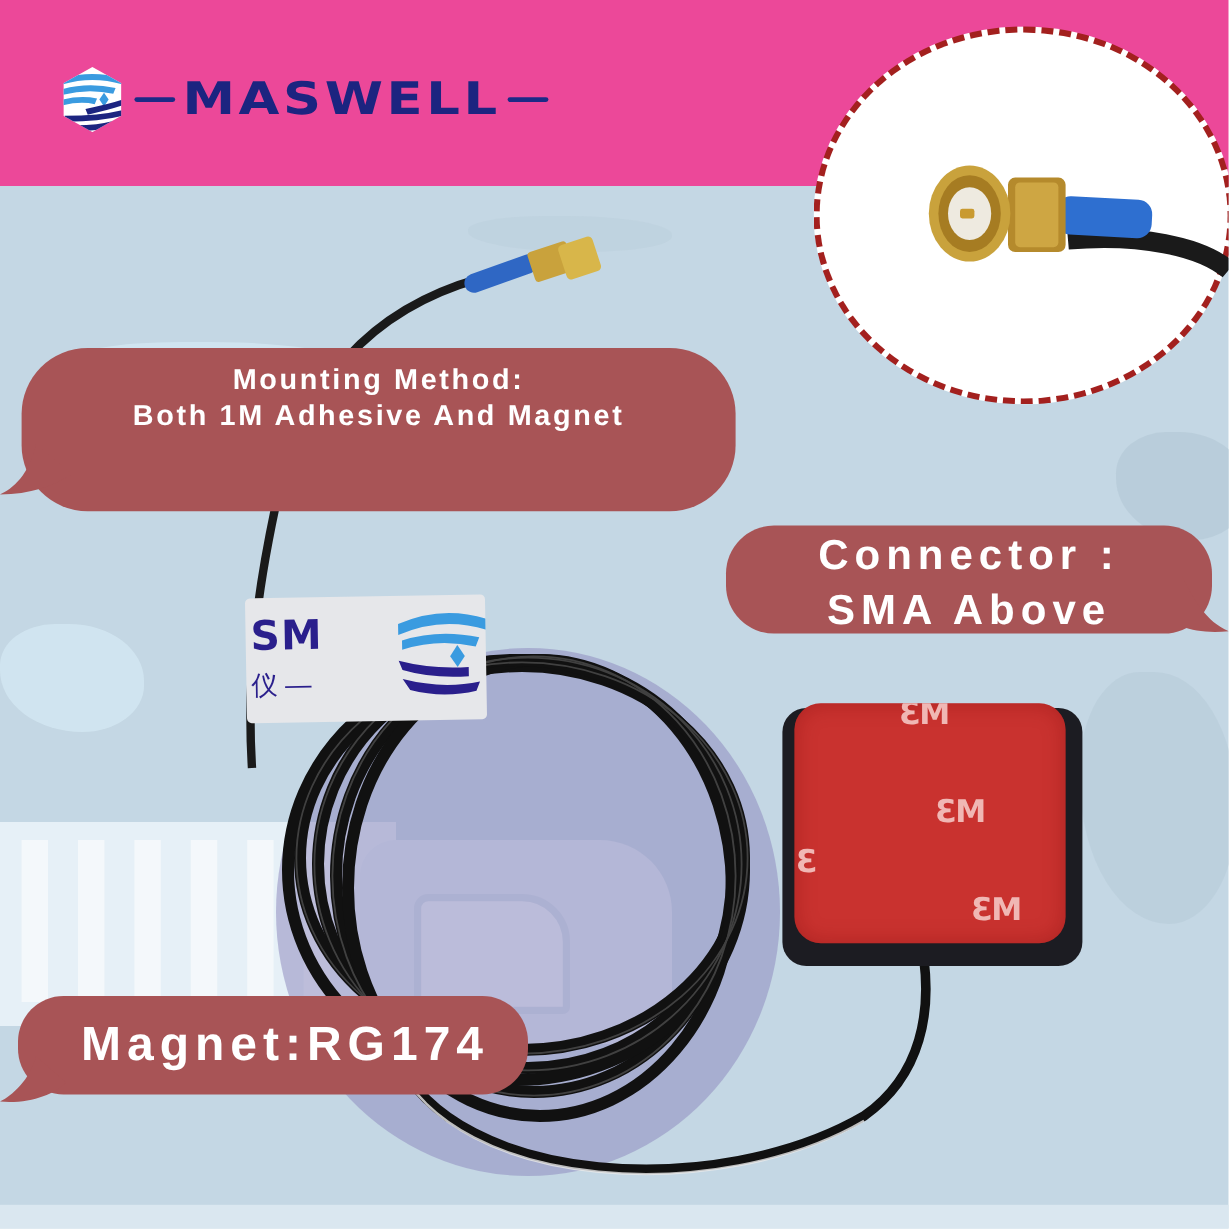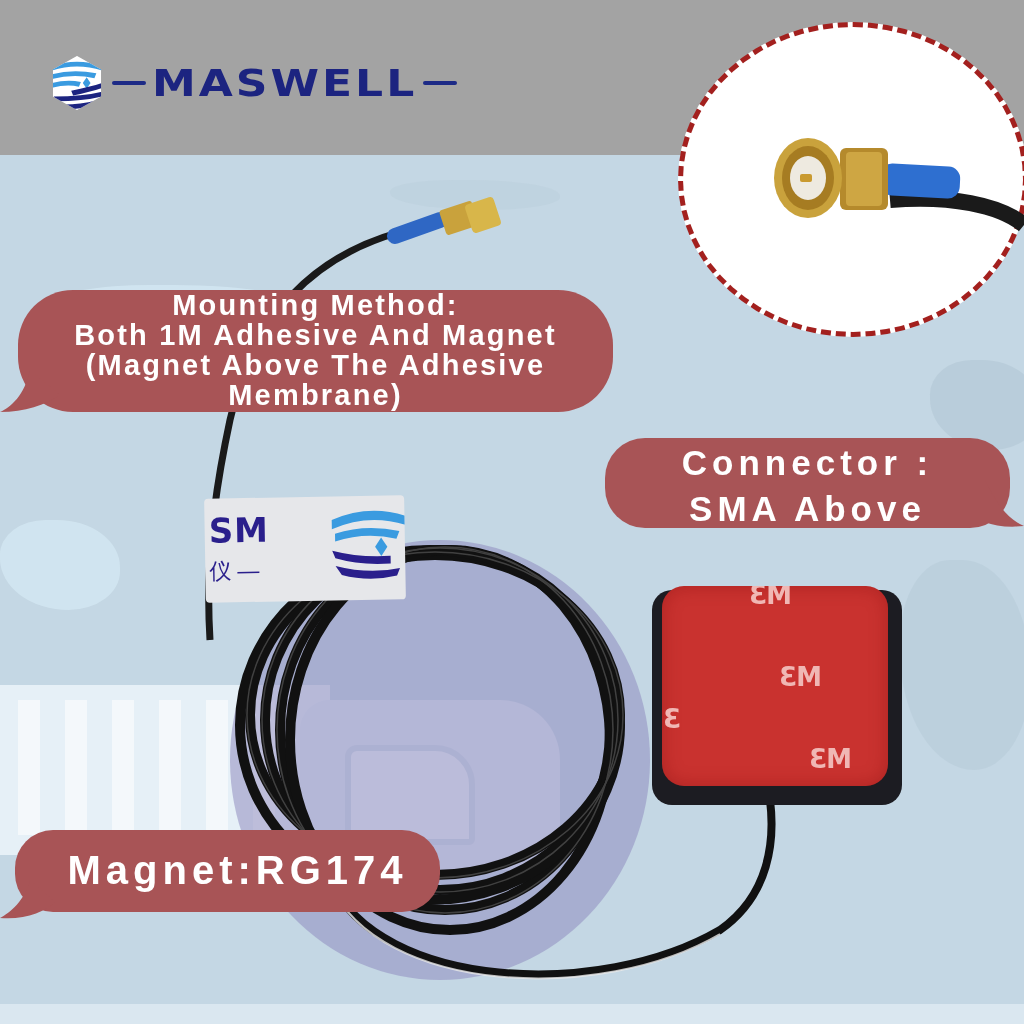--- a/index.html
+++ b/index.html
@@ -2,21 +2,21 @@
 <html><head>
   <meta charset="utf-8">
   <style>
     * { box-sizing: border-box; margin: 0; padding: 0; }
     html, body { width: 1024px; height: 1024px; overflow: hidden; background: #ffffff; }
     body { position: relative; font-family: "Liberation Sans", sans-serif; }
 
     .canvas { position: absolute; left: 0; top: 0; width: 1024px; height: 1024px; background: #ffffff; overflow: hidden; }
 
     
-    .header { position: absolute; left: 0; top: 0; width: 1024px; height: 155px; background: #a3a3a3; }
+    .header { position: absolute; left: 0; top: 0; width: 1024px; height: 155px; background: #ec4899; }
     .logo { position: absolute; left: 48px; top: 52px; height: 62px; display: flex; align-items: center; gap: 6px; }
     .logo-mark { width: 58px; height: 58px; }
     .logo-dash { width: 34px; height: 4px; background: #1c2a86; border-radius: 2px; }
     .logo-text { font-family: "DejaVu Sans", sans-serif; font-weight: bold; font-size: 44px; color: #1c2480; letter-spacing: 3px; line-height: 1; transform: scaleY(0.85); }
 
     
     .bg-panel { position: absolute; left: 0; top: 155px; width: 1024px; height: 869px; background: #c4d7e4; }
     .bg-bottom { position: absolute; left: 0; top: 1004px; width: 1024px; height: 20px; background: #dae7f0; }
     .land { position: absolute; background: #d2e5f1; border-radius: 40% 55% 45% 60%; opacity: 0.9; }
     .land.dark { background: #b8ccd9; }
@@ -42,21 +42,21 @@
     .pad-mark { position: absolute; font-family: "DejaVu Sans", sans-serif; font-weight: bold; color: #f0b7b4; font-size: 26px; letter-spacing: -1px; }
 
     
     .zoom-circle { position: absolute; left: 678px; top: 22px; width: 350px; height: 315px; border-radius: 50%; background: #ffffff; border: 5px dashed #a3201e; }
 
     
     .bubble { position: absolute; background: #a85456; color: #ffffff; font-weight: bold; text-align: center; border-radius: 40px; }
     .bubble-tail { position: absolute; width: 0; height: 0; }
     .bubble .line { display: block; }
 
-    .bubble-mount { left: 18px; top: 290px; width: 595px; height: 122px; font-size: 29px; letter-spacing: 2.2px; line-height: 30px; border-radius: 55px; }
+    .bubble-mount { left: 18px; top: 290px; width: 595px; height: 136px; padding-top: 12px; font-size: 24px; letter-spacing: 2.2px; line-height: 30px; border-radius: 55px; }
     .bubble-connector { left: 605px; top: 438px; width: 405px; height: 90px; padding-top: 2px; font-size: 35px; letter-spacing: 5px; line-height: 46px; border-radius: 40px; }
     .bubble-cable { left: 15px; top: 830px; width: 425px; height: 82px; padding-top: 16px; font-size: 40px; letter-spacing: 5px; line-height: 48px; border-radius: 38px; padding-left: 20px; }
   </style>
 </head>
 <body>
 
 <div class="canvas">
 
   <div class="header">
     <div class="logo">
@@ -156,21 +156,20 @@
     <rect x="846" y="152" width="36" height="54" rx="4" fill="#d4ad4a" opacity="0.8"></rect>
     <ellipse cx="808" cy="178" rx="34" ry="40" fill="#c9a23c"></ellipse>
     <ellipse cx="808" cy="178" rx="26" ry="32" fill="#a67c22"></ellipse>
     <ellipse cx="808" cy="178" rx="18" ry="22" fill="#eeeae0"></ellipse>
     <rect x="800" y="174" width="12" height="8" rx="2" fill="#c99a30"></rect>
   </svg>
 
   <div class="bubble bubble-mount">
     <span class="line">Mounting Method:</span>
     <span class="line">Both 1M  Adhesive And Magnet</span>
-    <span class="line">(Magnet Above The Adhesive Membrane)</span>
   </div>
   <svg class="bubble-tail" style="left:0;top:370px;width:60px;height:45px;" viewBox="0 0 60 45">
     <path d="M30 0 C 25 25, 10 38, 0 42 C 25 42, 45 35, 60 25 Z" fill="#a85456"></path>
   </svg>
 
   <div class="bubble bubble-connector">
     <span class="line">Connector :</span>
     <span class="line">SMA Above</span>
   </div>
   <svg class="bubble-tail" style="left:985px;top:480px;width:39px;height:50px;" viewBox="0 0 39 50">

